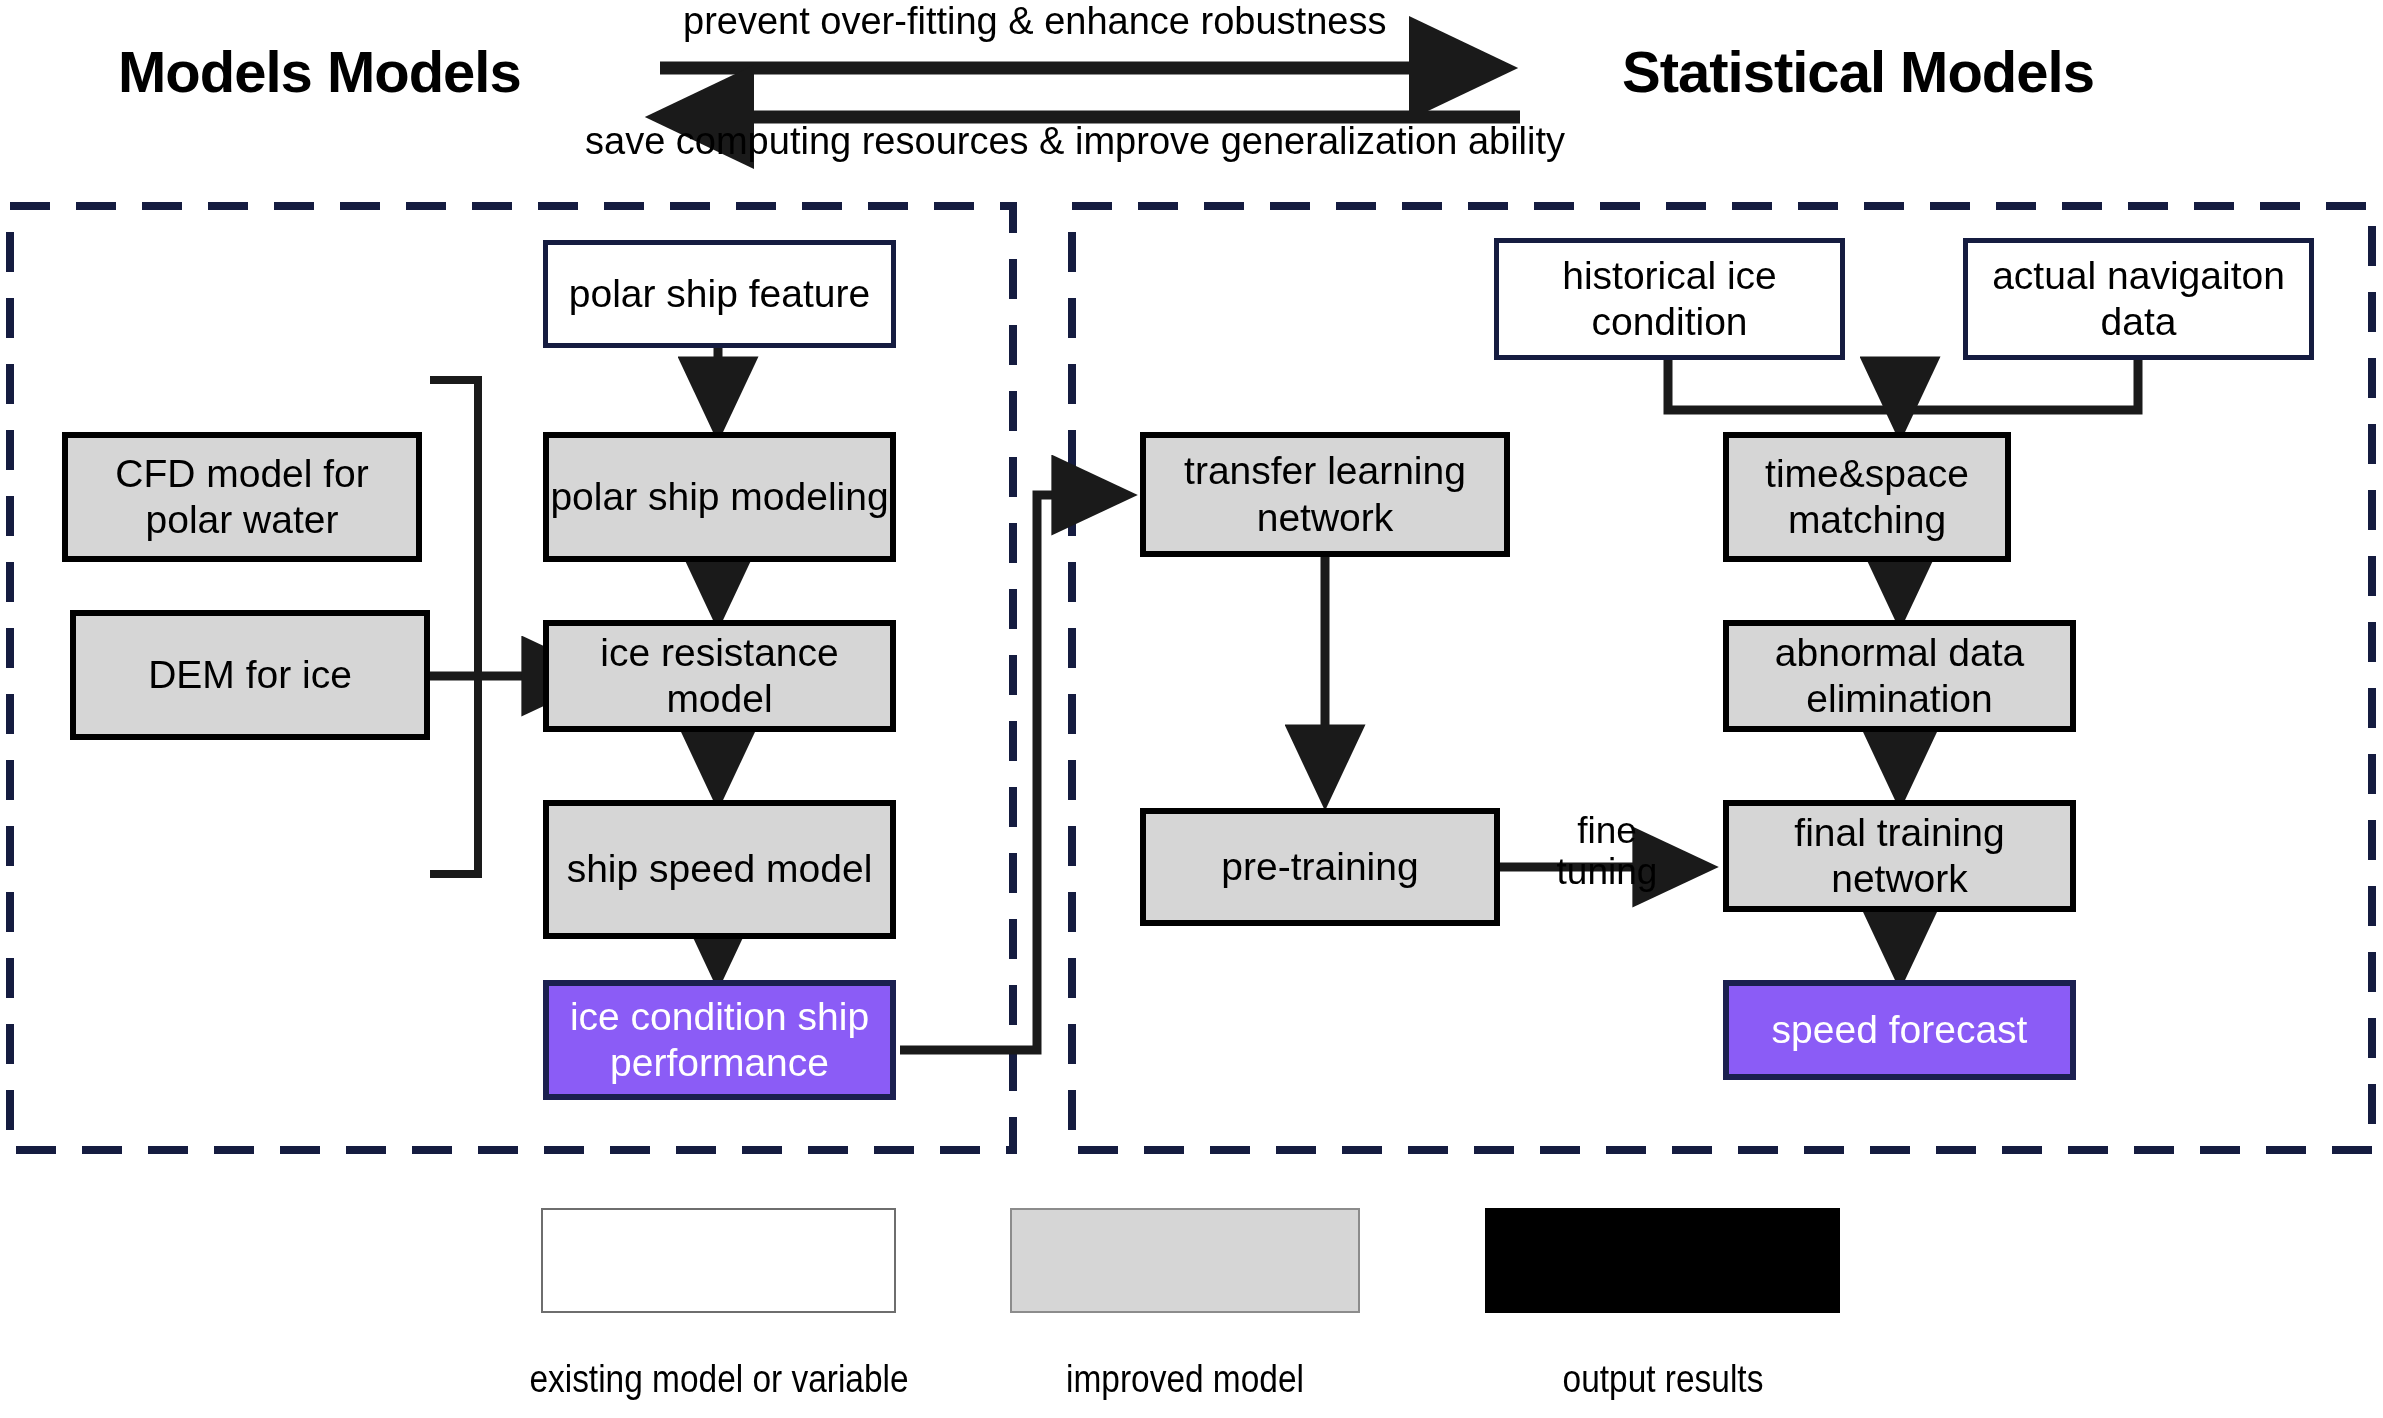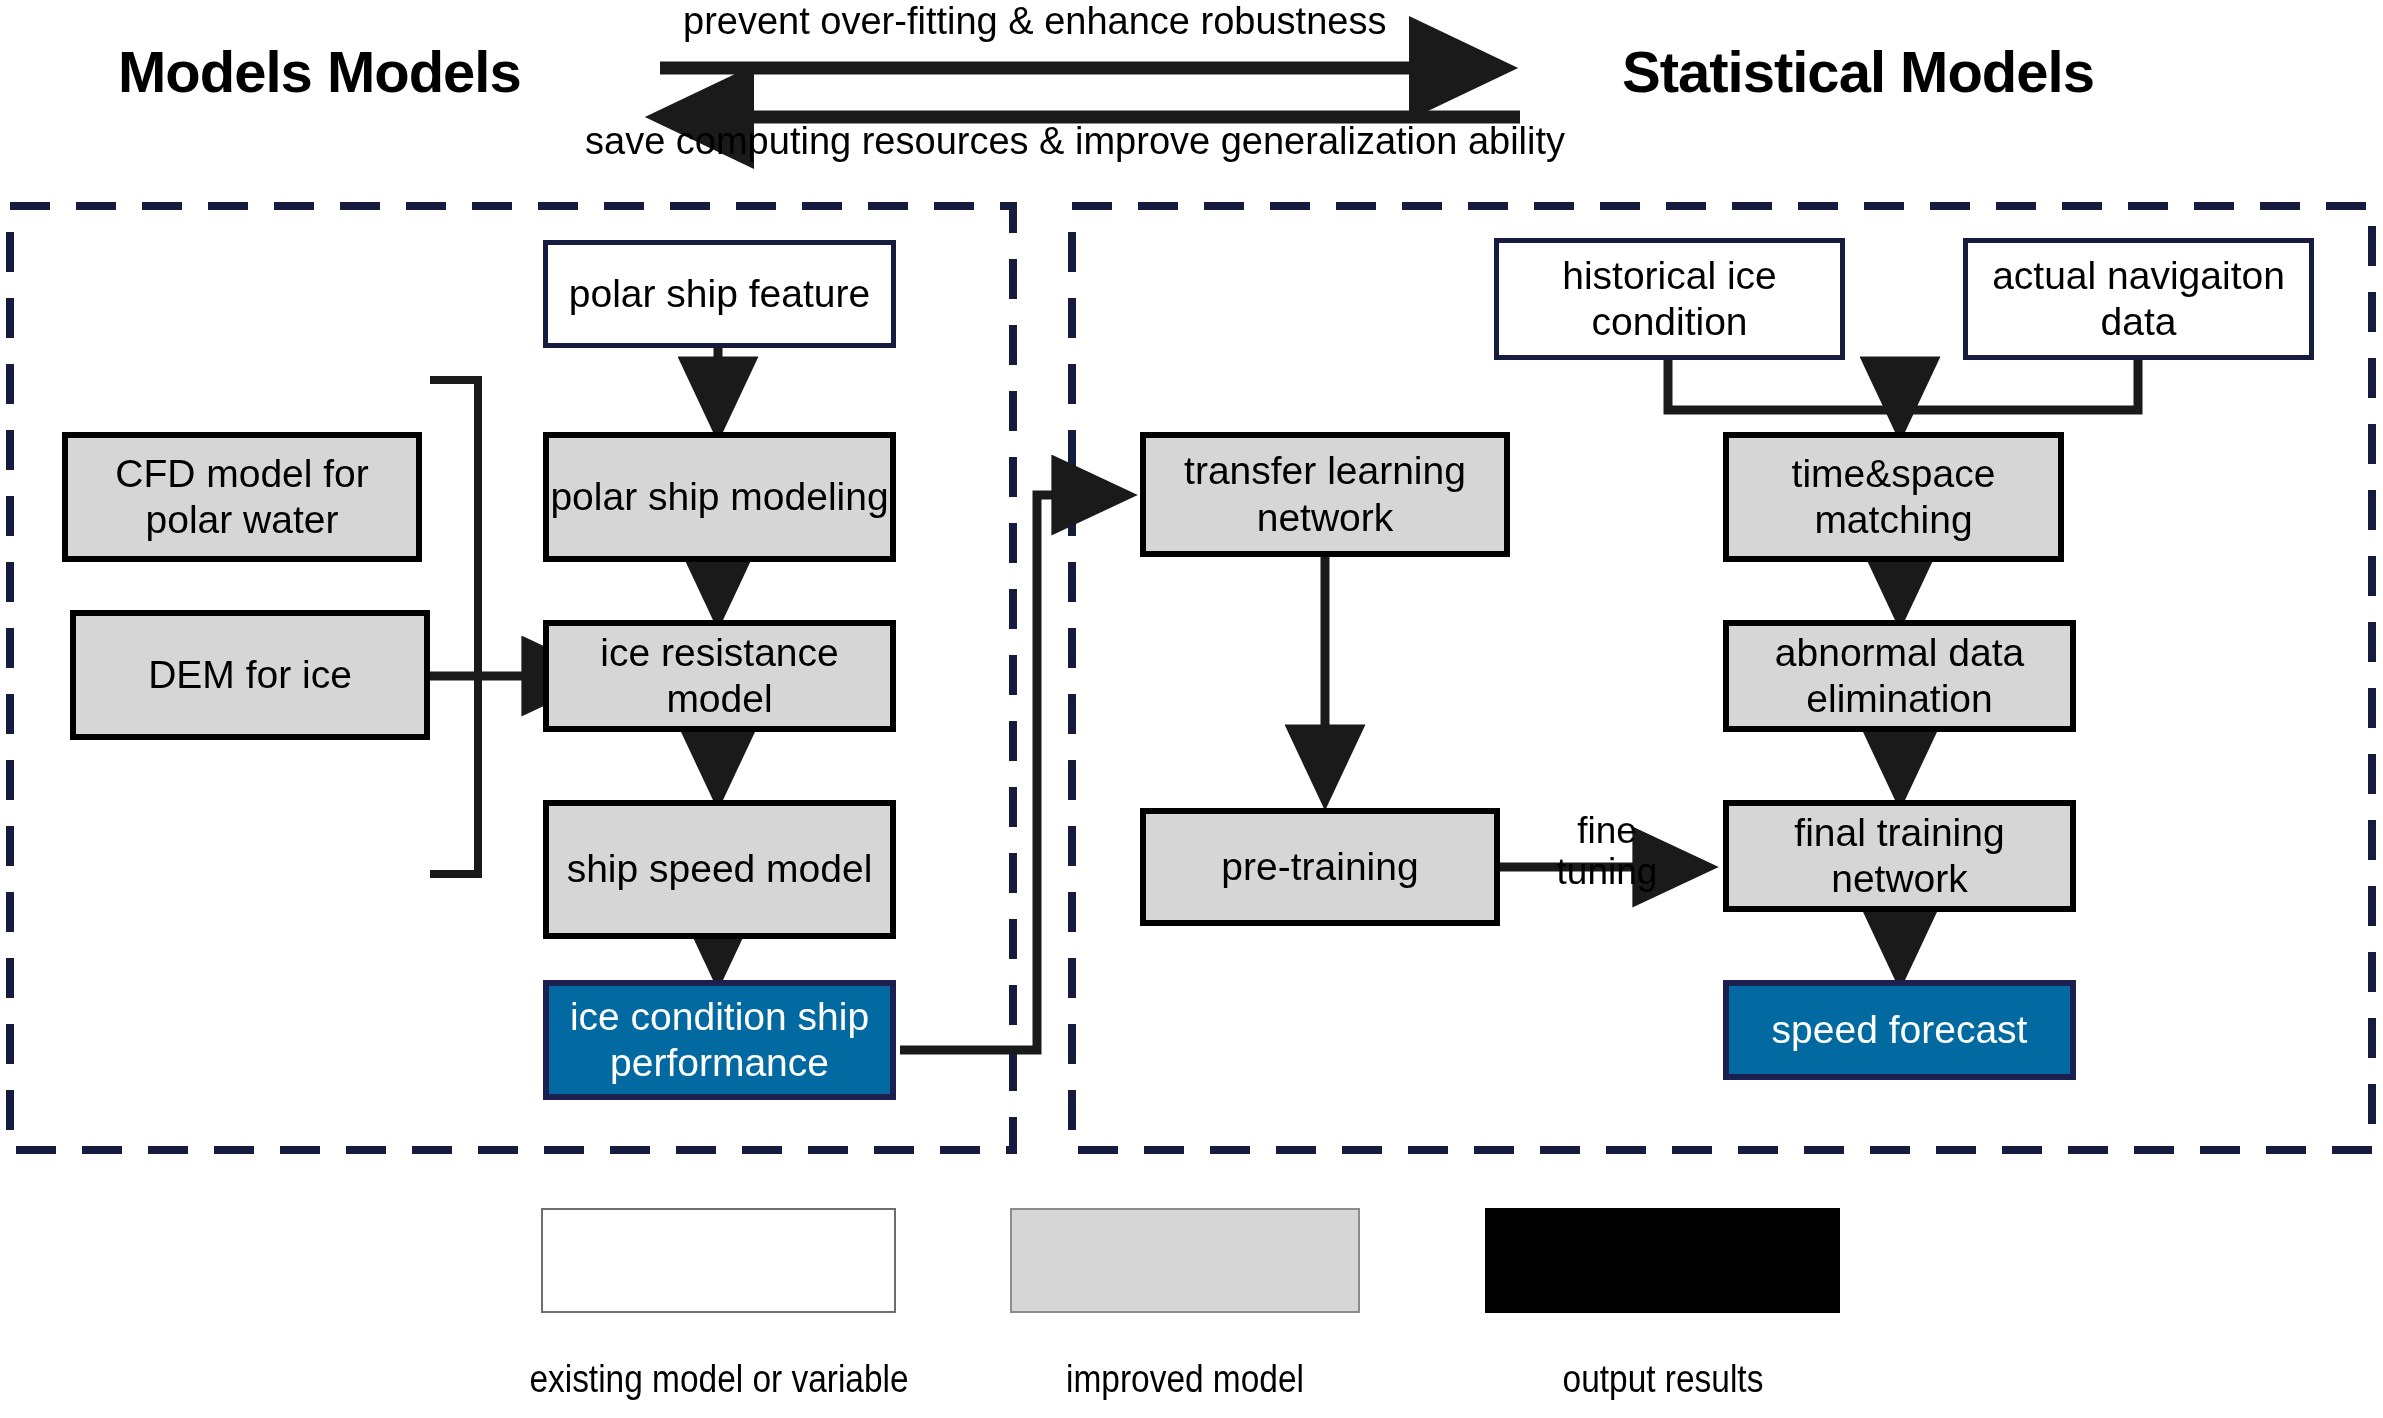--- a/index.html
+++ b/index.html
@@ -10,21 +10,21 @@
   .hdr{position:absolute;font-weight:bold;color:#000;white-space:nowrap;}
   .hdr-left{left:118px;top:38px;font-size:58px;letter-spacing:-1px;}
   .hdr-right{left:1622px;top:38px;font-size:58px;letter-spacing:-1px;}
   .arrow-label{position:absolute;font-size:38px;color:#000;white-space:nowrap;}
   .lbl-top{left:683px;top:0px;}
   .lbl-bot{left:585px;top:120px;}
   .node{position:absolute;display:flex;align-items:center;justify-content:center;
         text-align:center;box-sizing:border-box;line-height:1.18;}
   .n-white{background:#ffffff;border:5px solid #151C40;color:#000;font-size:39px;}
   .n-gray{background:#D6D6D6;border:6px solid #000000;color:#000;font-size:39px;}
-  .n-black{background:#0369a1;border:6px solid #1B2050;color:#ffffff;font-size:39px;}
+  .n-black{background:#8b5cf6;border:6px solid #1B2050;color:#ffffff;font-size:39px;}
   .finetune{position:absolute;font-weight:normal;font-size:37px;color:#000;
             text-align:center;line-height:1.12;white-space:nowrap;}
   .legend-sw{position:absolute;box-sizing:border-box;}
   .lg-white{background:#ffffff;border:2px solid #6E6E6E;}
   .lg-gray{background:#D6D6D6;border:2px solid #8C8C8C;}
   .lg-black{background:#000000;border:none;}
   .legend-lbl{position:absolute;font-size:38px;color:#000;text-align:center;
               white-space:nowrap;transform:scaleX(0.88);transform-origin:center top;}
 </style>
 </head>
@@ -100,21 +100,21 @@
   <div class="node n-gray" style="left:543px;top:800px;width:353px;height:139px;">ship speed model</div>
 
   <div class="node n-black" style="left:543px;top:980px;width:353px;height:120px;">ice condition ship performance</div>
 
   <div class="node n-white" style="left:1494px;top:238px;width:351px;height:122px;">historical ice condition</div>
 
   <div class="node n-white" style="left:1963px;top:238px;width:351px;height:122px;">actual navigaiton data</div>
 
   <div class="node n-gray" style="left:1140px;top:432px;width:370px;height:125px;">transfer learning network</div>
 
-  <div class="node n-gray" style="left:1723px;top:432px;width:341px;height:130px;">time&amp;space matching</div>
+  <div class="node n-gray" style="left:1723px;top:432px;width:288px;height:130px;">time&amp;space matching</div>
 
   <div class="node n-gray" style="left:1723px;top:620px;width:353px;height:112px;">abnormal data elimination</div>
 
   <div class="node n-gray" style="left:1140px;top:808px;width:360px;height:118px;">pre-training</div>
 
   <div class="node n-gray" style="left:1723px;top:800px;width:353px;height:112px;">final training network</div>
 
   <div class="node n-black" style="left:1723px;top:980px;width:353px;height:100px;">speed forecast</div>
 
   <div class="finetune" style="left:1512px;top:810px;width:190px;">

